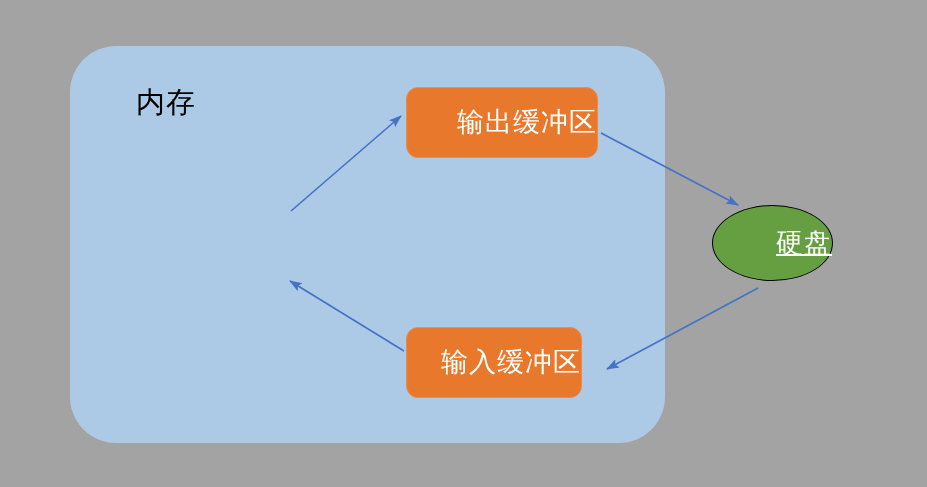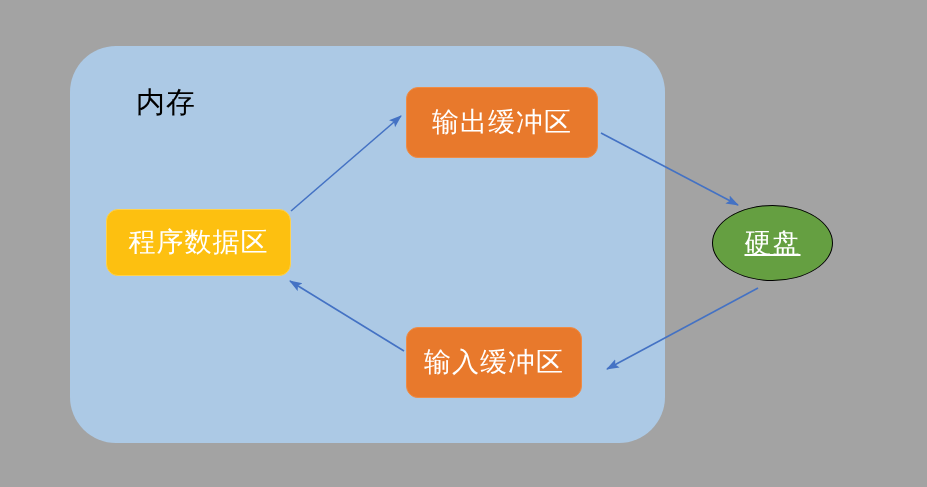--- a/index.html
+++ b/index.html
@@ -39,21 +39,21 @@
     color: #000000;
     white-space: nowrap;
     letter-spacing: 1px;
   }
   
   .node {
     position: absolute;
     box-sizing: border-box;
     display: flex;
     align-items: center;
-    justify-content: center;
+    justify-content: flex-end;
     color: #ffffff;
     font-size: 27px;
     line-height: 1;
     white-space: nowrap;
     letter-spacing: 1px;
   }
   .node-program-data {
     left: 106px;
     top: 209px;
     width: 185px;
@@ -118,23 +118,20 @@
 
     <line x1="291" y1="211" x2="401" y2="116" stroke="#4472c4" stroke-width="1.6" marker-end="url(#ah)"></line>
 
     <line x1="601" y1="133" x2="738" y2="205" stroke="#4472c4" stroke-width="1.6" marker-end="url(#ah)"></line>
 
     <line x1="758" y1="288" x2="607" y2="369" stroke="#4472c4" stroke-width="1.6" marker-end="url(#ah)"></line>
 
     <line x1="404" y1="351" x2="290" y2="281" stroke="#4472c4" stroke-width="1.6" marker-end="url(#ah)"></line>
   </svg>
 
-  <div class="node node-program-data">
-    <span>程序数据区</span>
-  </div>
 
   <div class="node node-output-buffer">
     <span>输出缓冲区</span>
   </div>
 
   <div class="node node-input-buffer">
     <span>输入缓冲区</span>
   </div>
 
   <div class="node node-disk">

